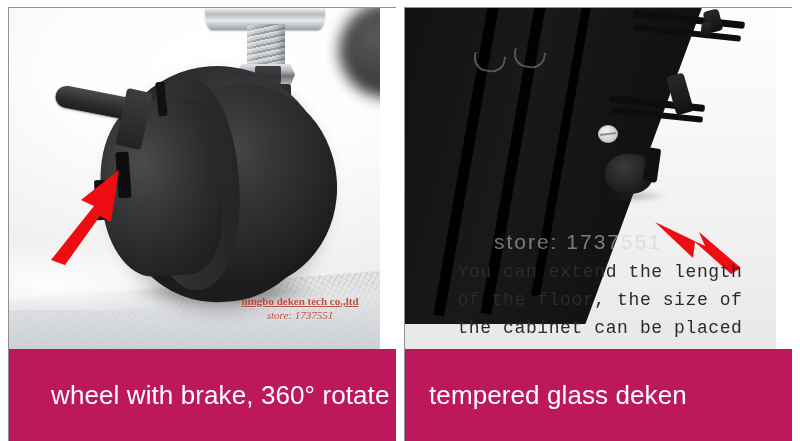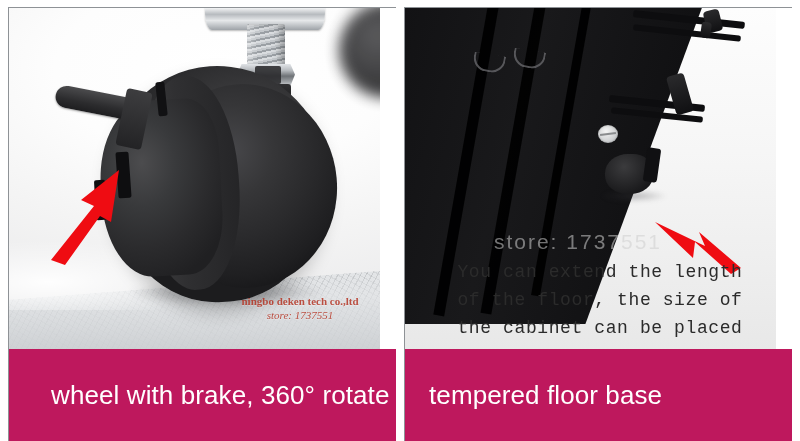--- a/index.html
+++ b/index.html
@@ -330,20 +330,21 @@
     letter-spacing: 1px;
     line-height: 1;
   }
   .wm-brand .small { font-size: 15px; }
   .wm-company {
     font-family: "Liberation Serif", serif;
     font-weight: bold;
     font-size: 11px;
     line-height: 1.25;
     margin-top: 1px;
+    text-decoration: underline;
   }
   .wm-store {
     font-family: "Liberation Serif", serif;
     font-style: italic;
     font-size: 11px;
     line-height: 1.2;
   }
   .wm-right {
     position: absolute;
     left: 28px;
@@ -478,18 +479,18 @@
       </div>
 
       <div class="wm-right">store: 1737551</div>
 
       <div class="paper-text"><span>You can extend the length</span>
 <span>of the floor, the size of</span>
 <span>the cabinet can be placed</span></div>
     </div>
 
     <div class="caption caption-right">
-      <div class="caption-text">tempered floor base</div>
+      <div class="caption-text">tempered glass deken</div>
     </div>
   </div>
 
   <div class="divider"></div>
 </div>
 
 </body></html>

